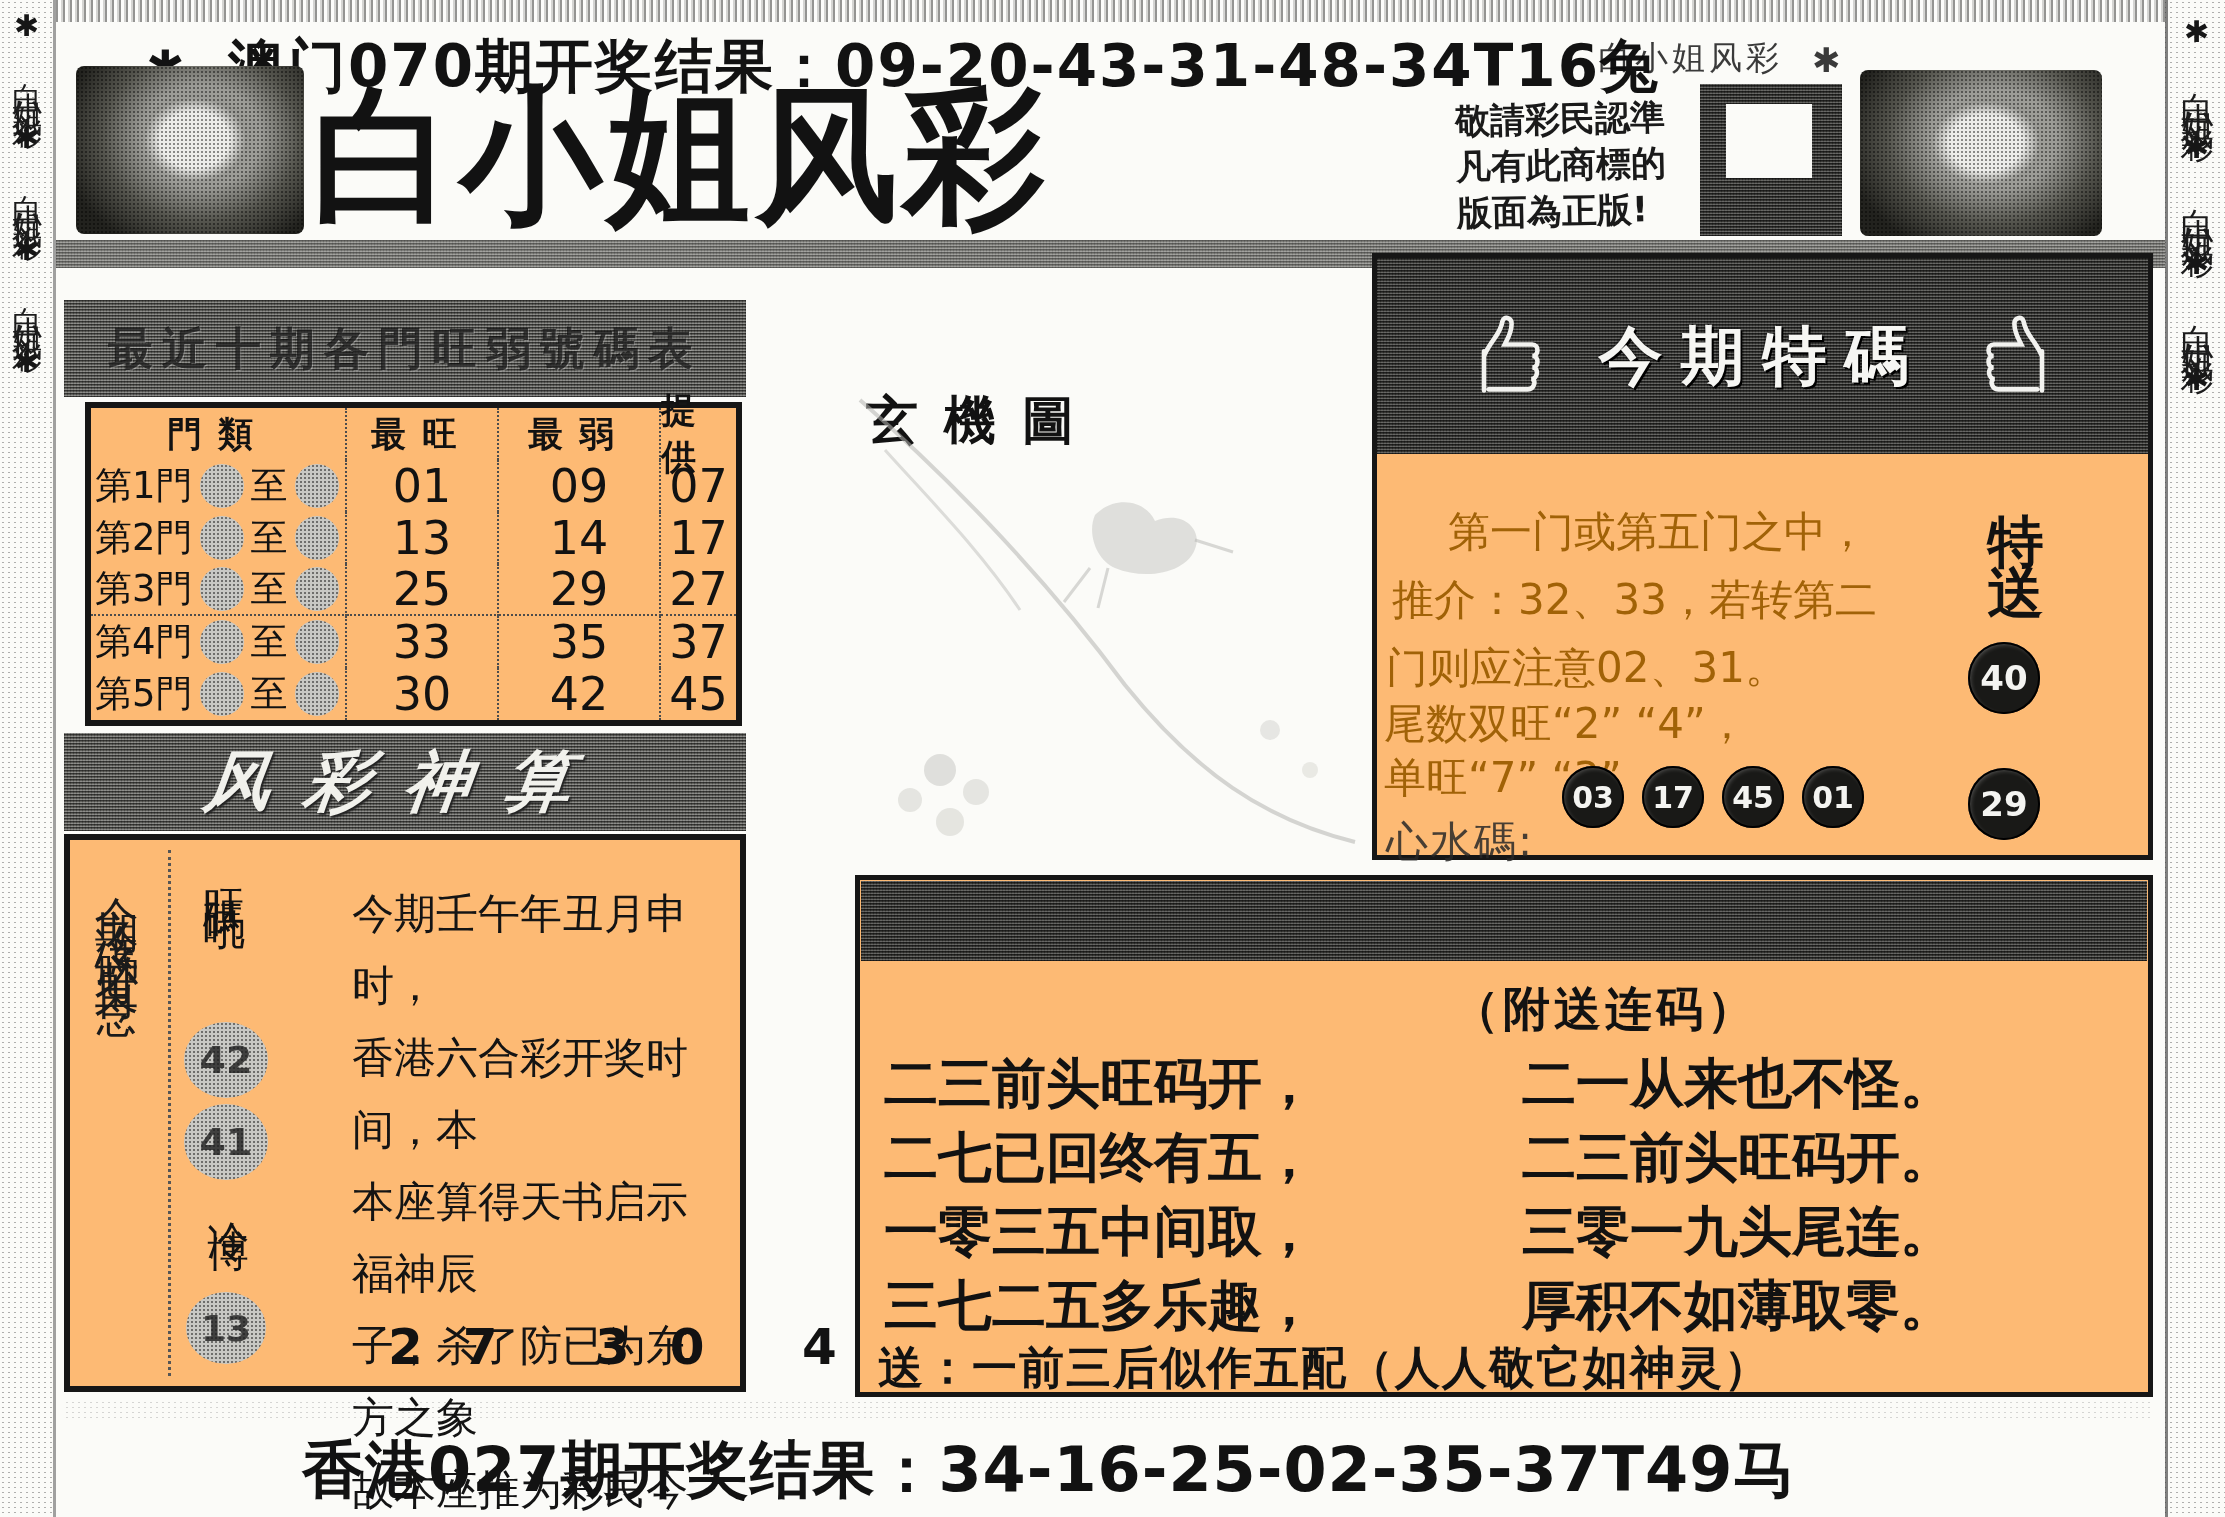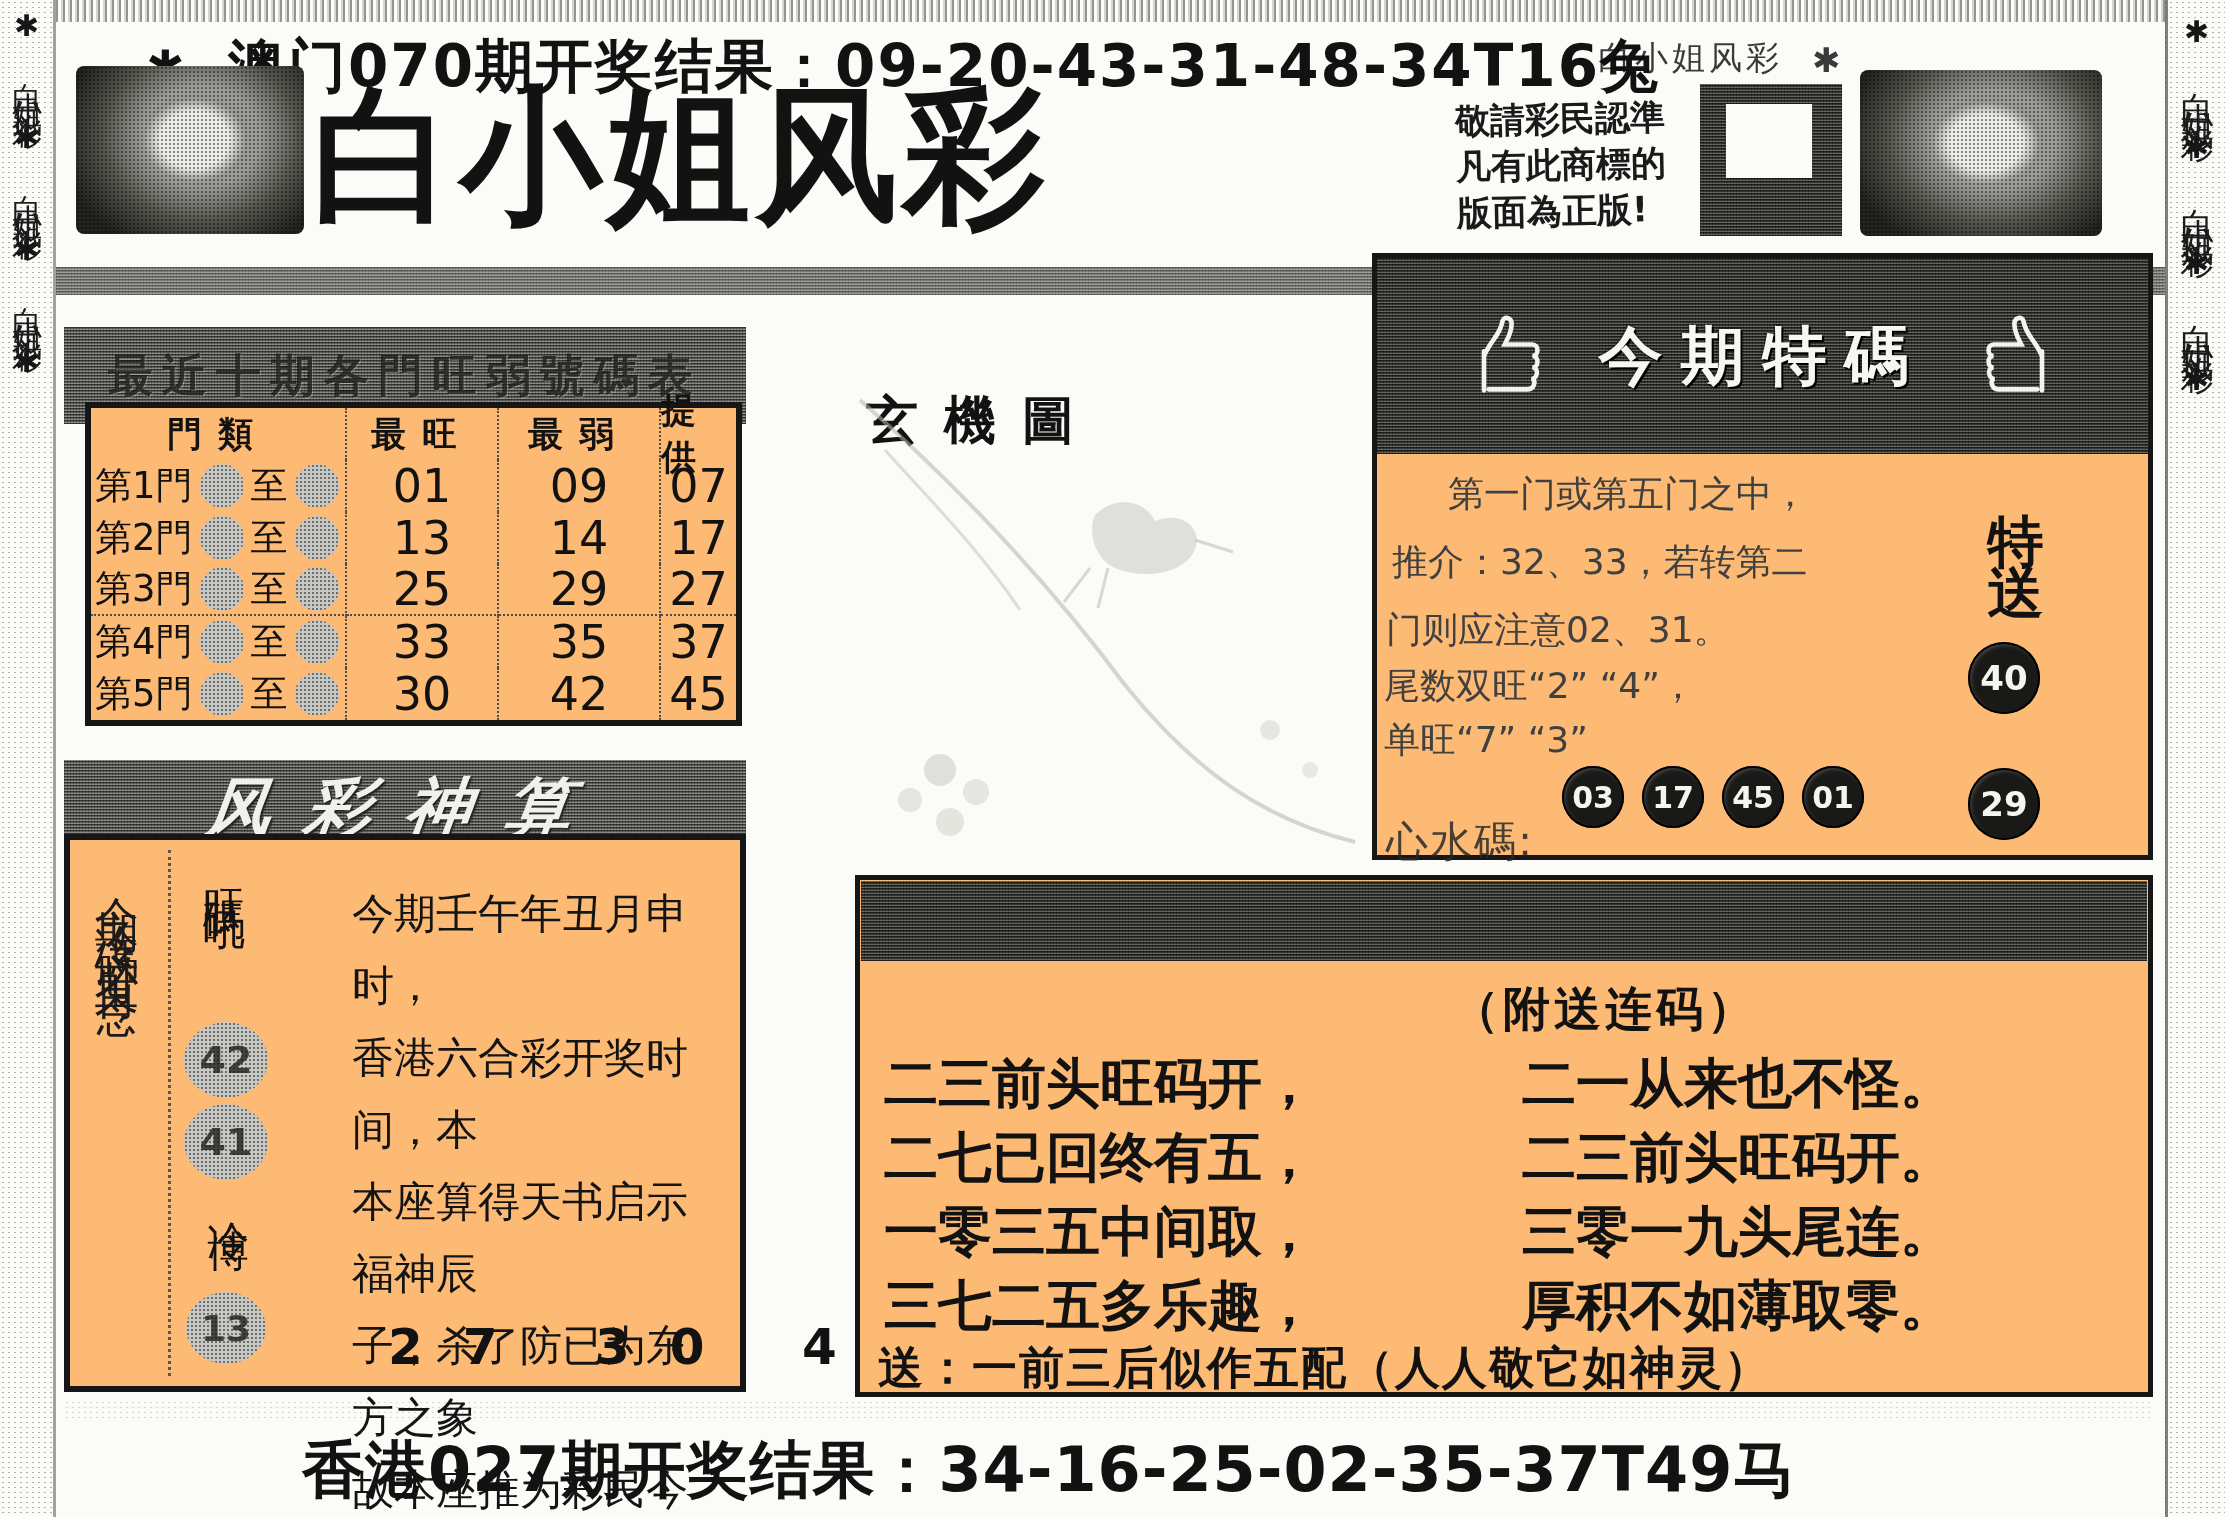--- a/index.html
+++ b/index.html
@@ -4,21 +4,21 @@
 <style>
   html,body{margin:0;padding:0;background:#d9d9d4;}
   .page{position:relative;width:2225px;height:1517px;background:#fbfbf8;overflow:hidden;
         font-family:"DejaVu Sans",sans-serif;color:#121212;}
   .abs{position:absolute;}
 
   
   .dither{background-color:#6e6e6a;
     background-image:
       repeating-linear-gradient(0deg, rgba(0,0,0,.5) 0 1px, rgba(255,255,255,.22) 1px 2px, rgba(0,0,0,.12) 2px 3px),
-      repeating-linear-gradient(90deg, rgba(0,0,0,.25) 0 1px, transparent 1px 3px); margin-top: 27px;}
+      repeating-linear-gradient(90deg, rgba(0,0,0,.25) 0 1px, transparent 1px 3px);}
   .dither-dark{background-color:#474744;
     background-image:
       repeating-linear-gradient(0deg, rgba(0,0,0,.55) 0 1px, rgba(255,255,255,.18) 1px 2px, rgba(0,0,0,.2) 2px 3px),
       repeating-linear-gradient(90deg, rgba(0,0,0,.3) 0 1px, transparent 1px 3px);}
   .speckle{background-image:radial-gradient(rgba(0,0,0,.3) 1px, transparent 1.3px);background-size:6px 5px;}
 
   .vtext{writing-mode:vertical-rl;text-orientation:upright;}
   .circle{border-radius:50%;display:flex;align-items:center;justify-content:center;font-weight:bold;box-sizing:border-box;}
   .circle.dark{background:#191917;color:#f4f4f1;box-shadow:inset 0 0 0 2px #000, inset 2px 2px 5px rgba(255,255,255,.3);}
   .circle.faint{background-color:#c8c8c4;color:rgba(25,25,25,.78);
@@ -92,21 +92,21 @@
   #mystery-label{left:866px;top:386px;font-size:52px;font-weight:bold;letter-spacing:26px;
     font-family:Liberation Mono, monospace;}
   #mystery-art{left:790px;top:300px;}
 
   
   #special-box{left:1372px;top:253px;width:781px;height:607px;border-width:5px;}
   #special-head{left:1377px;top:258px;width:771px;height:196px;display:flex;align-items:center;justify-content:center;gap:46px;}
   #special-head .t{font-size:64px;font-weight:900;letter-spacing:18px;color:#f6f6f3;
     text-shadow:0 0 3px #000, 2px 2px 0 #000;}
   .thumb{width:92px;height:92px;flex:0 0 auto;}
-  .sp-line{white-space:nowrap;font-size:36px;color:#404040;}
+  .sp-line{white-space:nowrap;font-size:42px;color:#a16207;margin-top:34px;}
   #sp-l1{left:1448px;top:470px;}
   #sp-l2{left:1392px;top:538px;}
   #sp-l3{left:1386px;top:606px;}
   #sp-l4{left:1384px;top:662px;}
   #sp-l5{left:1384px;top:716px;}
   #sp-vert{left:1978px;top:468px;height:206px;font-size:56px;font-weight:600;letter-spacing:52px;}
   #sp-c40{left:1968px;top:642px;width:72px;height:72px;font-size:34px;}
   #sp-c29{left:1968px;top:768px;width:72px;height:72px;font-size:34px;}
   #sp-heart-label{left:1386px;top:814px;font-size:42px;color:rgba(40,40,40,.85);letter-spacing:2px;}
   .heart{width:62px;height:62px;font-size:30px;top:766px;}

